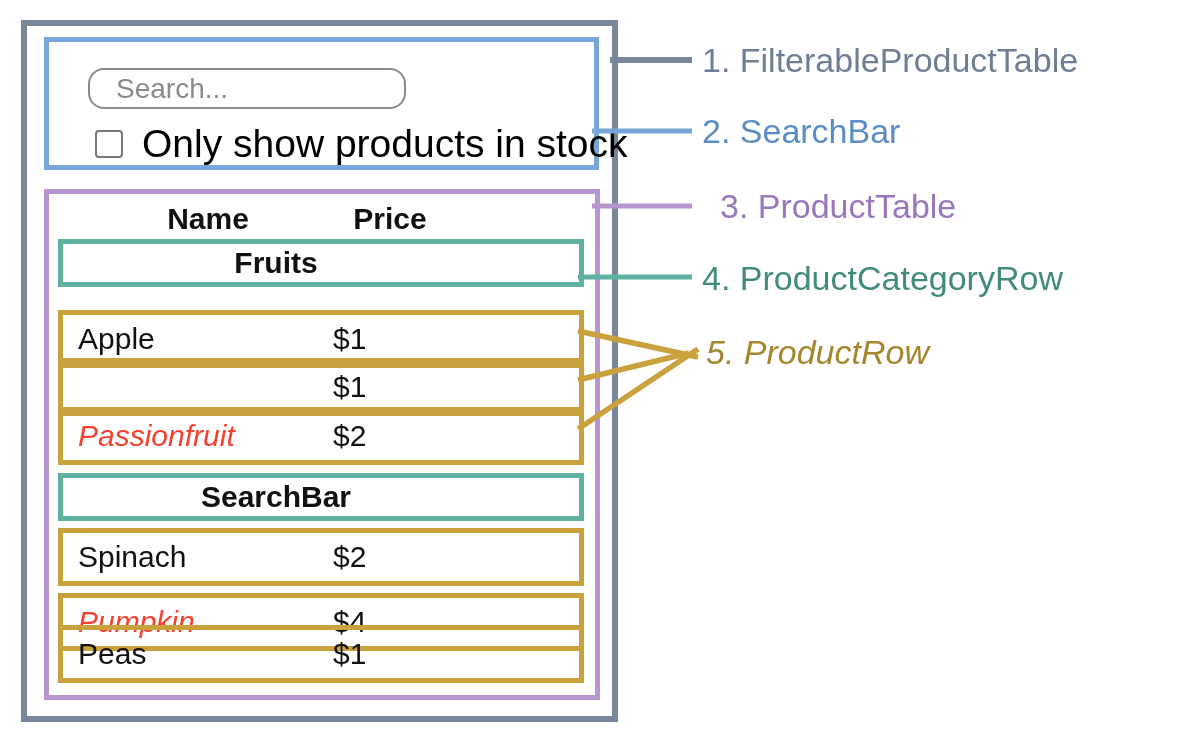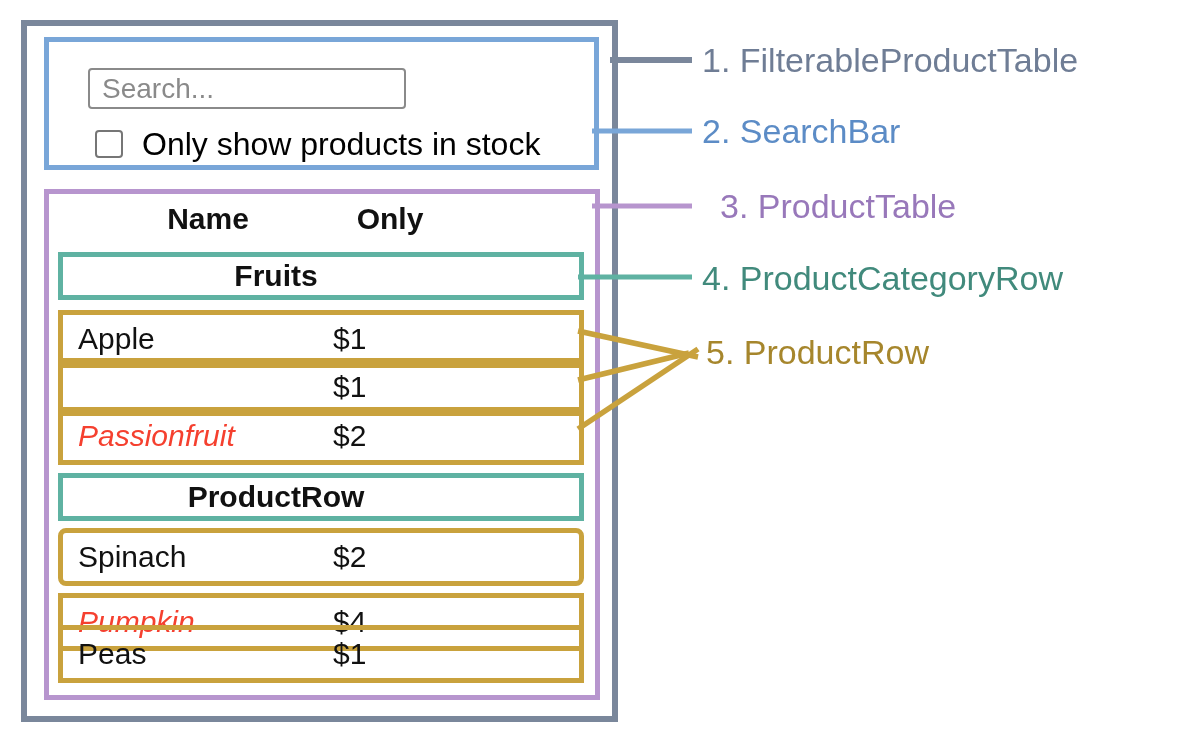--- a/index.html
+++ b/index.html
@@ -8,96 +8,96 @@
     font-family:"Liberation Sans", sans-serif;color:#111;
   }
   .abs{position:absolute;box-sizing:border-box;}
   
   .outer-box{left:21px;top:20px;width:597px;height:702px;border:6px solid var(--slate,#7A879B);}
   .searchbar-box{left:44px;top:37px;width:555px;height:133px;border:5px solid var(--blue,#79A6D8);}
   .producttable-box{left:44px;top:189px;width:556px;height:511px;border:5px solid var(--purple,#B795CE);}
   
   .search-input{
     left:88px;top:68px;width:318px;height:41px;
-    border:2.5px solid #8a8a8a;border-radius:4px;
+    border:2.5px solid #8a8a8a;border-radius:16px;
     font-family:"Liberation Sans",sans-serif;font-size:28px;color:#444;
-    padding:0 12px;outline:none;background:#fff;
+    padding:0 26px;outline:none;background:#fff;
   }
   .search-input::placeholder{color:#8a8a8a;opacity:1;}
   .checkbox{
     left:95px;top:130px;width:28px;height:28px;
     border:2.5px solid #767676;border-radius:4px;background:#fff;cursor:pointer;
   }
-  .checkbox-label{left:142px;top:144px;transform:translateY(-50%);font-size:32px;color:#000;white-space:nowrap;}
+  .checkbox-label{left:142px;top:144px;transform:translateY(-50%);font-size:39px;color:#000;white-space:nowrap;}
   
   .col-header{font-size:30px;font-weight:bold;transform:translate(-50%,-50%);white-space:nowrap;text-align:center;}
   .th-name{left:208px;top:219px;}
   .th-price{left:390px;top:219px;}
   
   .cat-row{left:58px;width:526px;height:48px;border:5px solid var(--teal,#5FB2A2);}
   .cat-row .cat-label{
     position:absolute;left:213px;top:50%;transform:translate(-50%,-50%);
     font-size:30px;font-weight:bold;white-space:nowrap;
   }
   .prod-row{left:58px;width:526px;height:58px;border:5px solid var(--gold,#C9A23D);}
   .prod-row .p-name{position:absolute;left:15px;top:50%;transform:translateY(-50%);font-size:30px;white-space:nowrap;}
   .prod-row .p-price{position:absolute;left:270px;top:50%;transform:translateY(-50%);font-size:30px;white-space:nowrap;}
   .prod-row .oos{color:var(--out-of-stock-red,#F5402F);font-style:italic;}
-  .row-fruits{top:252px;}
+  .row-fruits{top:239px;}
   .row-apple{top:310px;}
   .row-dragonfruit{top:358px;}
   .row-passionfruit{top:407px;}
   .row-vegetables{top:473px;}
-  .row-spinach{top:528px;border-radius:8px;}
+  .row-spinach{top:528px;}
   .row-pumpkin{top:577px;margin-top:16px;}
   .row-peas{top:625px;}
   
   .callout{position:absolute;transform:translateY(-50%);font-size:34px;white-space:nowrap;}
   .lbl-1{left:702px;top:60px;color:var(--label-slate,#6F7D95);}
   .lbl-2{left:702px;top:131px;color:var(--label-blue,#5C8CC6);}
   .lbl-3{left:720px;top:206px;color:var(--label-purple,#9878BA);}
   .lbl-4{left:702px;top:278px;color:var(--label-teal,#418A7C);text-align:right;}
-  .lbl-5{left:706px;top:352px;color:var(--label-gold,#A6862C);}
+  .lbl-5{left:706px;top:352px;color:var(--label-gold,#A6862C);font-style:italic;}
   
   .connectors{position:absolute;left:0;top:0;width:1200px;height:744px;pointer-events:none;}
 </style>
 </head>
 <body>
 
 <div class="canvas">
 
   <div class="abs outer-box"></div>
 
   <div class="abs searchbar-box"></div>
   <input class="abs search-input" type="text" placeholder="Search..." style="">
   <span class="abs checkbox"></span>
   <span class="abs checkbox-label">Only show products in stock</span>
 
   <div class="abs producttable-box"></div>
   <span class="abs col-header th-name">Name</span>
-  <span class="abs col-header th-price">Only</span>
+  <span class="abs col-header th-price">Price</span>
 
   <div class="abs cat-row row-fruits">
     <span class="cat-label">Fruits</span>
   </div>
 
   <div class="abs prod-row row-apple">
     <span class="p-name">Apple</span>
     <span class="p-price">$1</span>
   </div>
   <div class="abs prod-row row-dragonfruit">
     <span class="p-price">$1</span>
   </div>
   <div class="abs prod-row row-passionfruit">
     <span class="p-name oos">Passionfruit</span>
     <span class="p-price">$2</span>
   </div>
 
   <div class="abs cat-row row-vegetables">
-    <span class="cat-label">ProductRow</span>
+    <span class="cat-label">SearchBar</span>
   </div>
 
   <div class="abs prod-row row-spinach">
     <span class="p-name">Spinach</span>
     <span class="p-price">$2</span>
   </div>
   <div class="abs prod-row row-pumpkin">
     <span class="p-name oos">Pumpkin</span>
     <span class="p-price">$4</span>
   </div>

